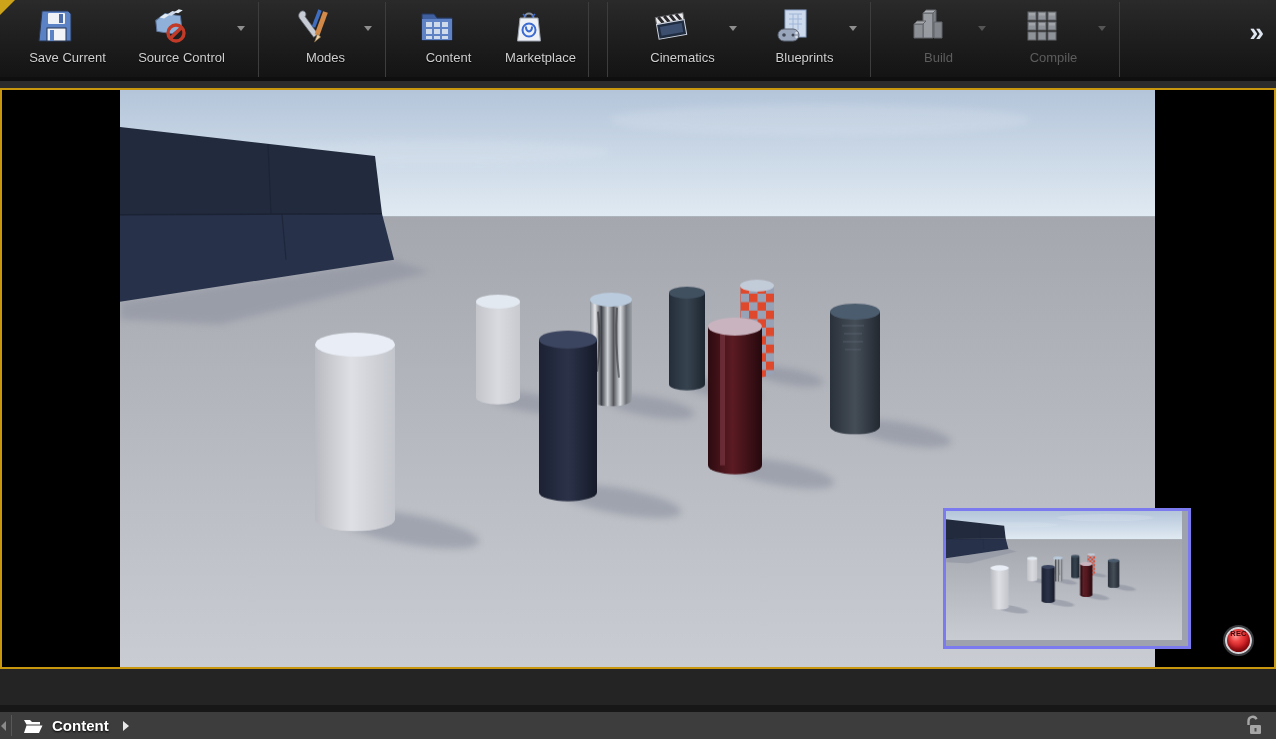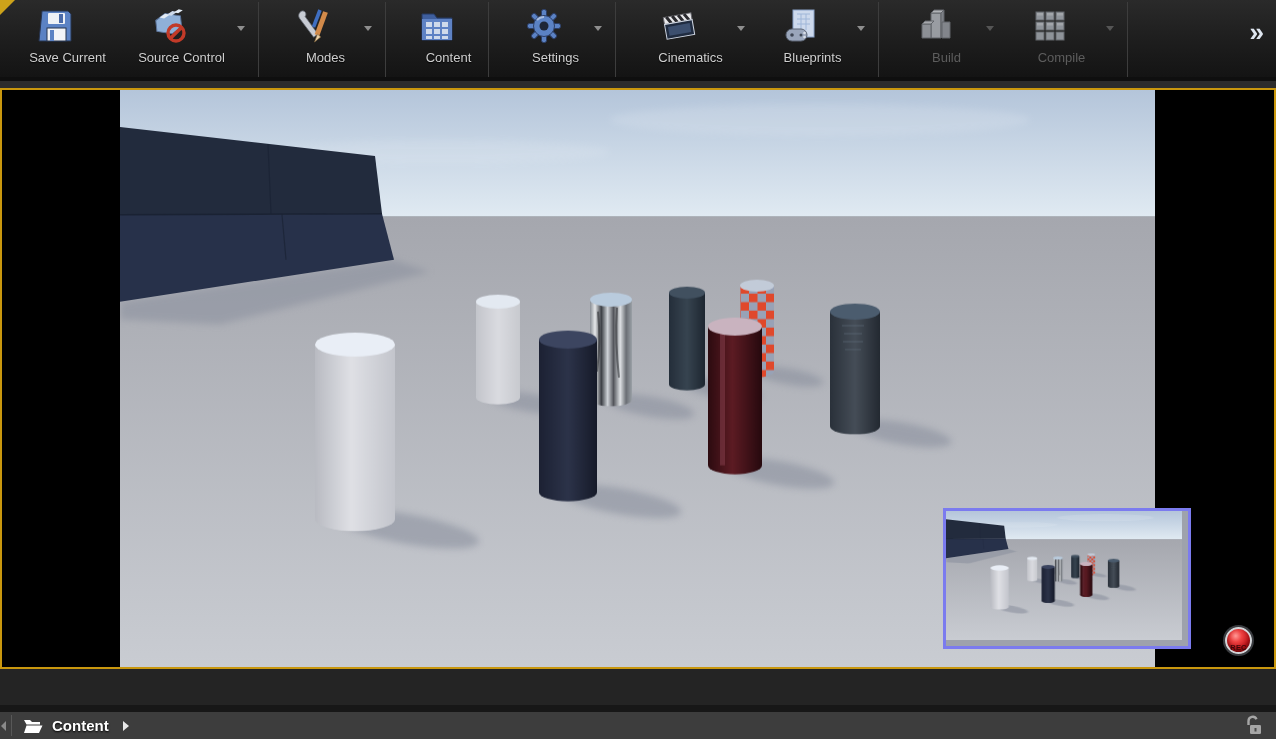--- a/index.html
+++ b/index.html
@@ -61,21 +61,21 @@
     position:absolute;left:941px;top:418px;width:242px;height:135px;
     border:3px solid #7b7bef;background:#9ea2ac;
   }
   .pip svg{display:block;}
   .rec-btn{
     position:absolute;left:1223px;top:537px;width:27px;height:27px;border-radius:50%;
     background:radial-gradient(circle at 38% 30%, #ff9a96 0%, #ef4242 28%, #c3161c 62%, #8c0d12 100%);
     border:2px solid #d4d6d9;
     box-shadow:0 0 0 2px #3a3c40, inset 0 -3px 5px rgba(60,0,0,.55);
     box-sizing:border-box;
-    display:flex;align-items:flex-end;justify-content:center;
+    display:flex;align-items:flex-start;justify-content:center;
     color:#3f0608;font-size:7.5px;font-weight:bold;letter-spacing:.2px;cursor:pointer;
   }
   
   .below-strip{position:absolute;left:0;top:669px;width:1276px;height:36px;background:#242424;}
   .below-strip-dark{position:absolute;left:0;top:705px;width:1276px;height:7px;background:#171717;}
   .content-bar{
     position:absolute;left:0;top:712px;width:1276px;height:27px;background:#3d3d3d;
     display:flex;align-items:center;
   }
   .cb-splitter{
@@ -300,44 +300,35 @@
             <rect x="25" y="23" width="6" height="5"></rect>
           <rect x="9" y="30" width="6" height="3"></rect>
             <rect x="17" y="30" width="6" height="3"></rect>
             <rect x="25" y="30" width="6" height="3"></rect>
         </g>
       </svg>
     </span>
     <span class="tb-label">Content</span>
   </div>
 
-
-  <div class="tb-sep"></div>
-
-  <div class="tb-btn w92 has-caret">
-    <span class="tb-icon">
-      <svg viewBox="0 0 40 40" width="40" height="40">
-        <g fill="#5b82c4" stroke="#2c3e66">
-          <rect x="17.5" y="3.5" width="5" height="8" rx="2"></rect>
-          <rect x="17.5" y="3.5" width="5" height="8" rx="2" transform="rotate(45 20 20)"></rect>
-          <rect x="17.5" y="3.5" width="5" height="8" rx="2" transform="rotate(90 20 20)"></rect>
-          <rect x="17.5" y="3.5" width="5" height="8" rx="2" transform="rotate(135 20 20)"></rect>
-          <rect x="17.5" y="3.5" width="5" height="8" rx="2" transform="rotate(180 20 20)"></rect>
-          <rect x="17.5" y="3.5" width="5" height="8" rx="2" transform="rotate(225 20 20)"></rect>
-          <rect x="17.5" y="3.5" width="5" height="8" rx="2" transform="rotate(270 20 20)"></rect>
-          <rect x="17.5" y="3.5" width="5" height="8" rx="2" transform="rotate(315 20 20)"></rect>
-          <circle cx="20" cy="20" r="10.5"></circle>
-        </g>
-        <circle cx="20" cy="20" r="4.5" fill="#1e2636"></circle>
-        <path d="M13 14 a9 9 0 0 1 7 -3" stroke="#c9d6ea" stroke-width="2" fill="none" opacity=".7"></path>
-      </svg>
-    </span>
-    <span class="tb-label">Settings</span>
-    <span class="tb-caret"></span>
-  </div>
+  <div class="tb-btn w100">
+    <span class="tb-icon">
+      <svg viewBox="0 0 40 40" width="40" height="40">
+        <path d="M11 12 h18 l2.5 23 h-23 z" fill="#edf0f5" stroke="#9aa2ae"></path>
+        <path d="M15.5 12 c0 -6 9 -6 9 0" fill="none" stroke="#8890a0" stroke-width="2"></path>
+        <circle cx="20" cy="24" r="6.5" fill="none" stroke="#3b6bd0" stroke-width="2"></circle>
+        <path d="M17 20.5 c-0.5 6.5 6.5 6.5 6 0" fill="none" stroke="#3b6bd0" stroke-width="2"></path>
+        <path d="M14 8 l3 3 M26 8 l-3 3" stroke="#3b6bd0" stroke-width="1.6"></path>
+      </svg>
+    </span>
+    <span class="tb-label">Marketplace</span>
+  </div>
+
+  <div class="tb-sep"></div>
+
 
   <div class="tb-sep"></div>
 
   <div class="tb-btn w108 has-caret">
     <span class="tb-icon">
       <svg viewBox="0 0 40 40" width="40" height="40">
         <g transform="rotate(-10 20 20)">
           <rect x="6" y="9" width="28" height="7" fill="#e9e9eb" stroke="#6a6a70"></rect>
           <path d="M9 9 l4 7 M15 9 l4 7 M21 9 l4 7 M27 9 l4 7" stroke="#2a2a2e" stroke-width="3"></path>
           <rect x="6" y="16" width="28" height="15" fill="#202c40" stroke="#cfd6e2"></rect>

